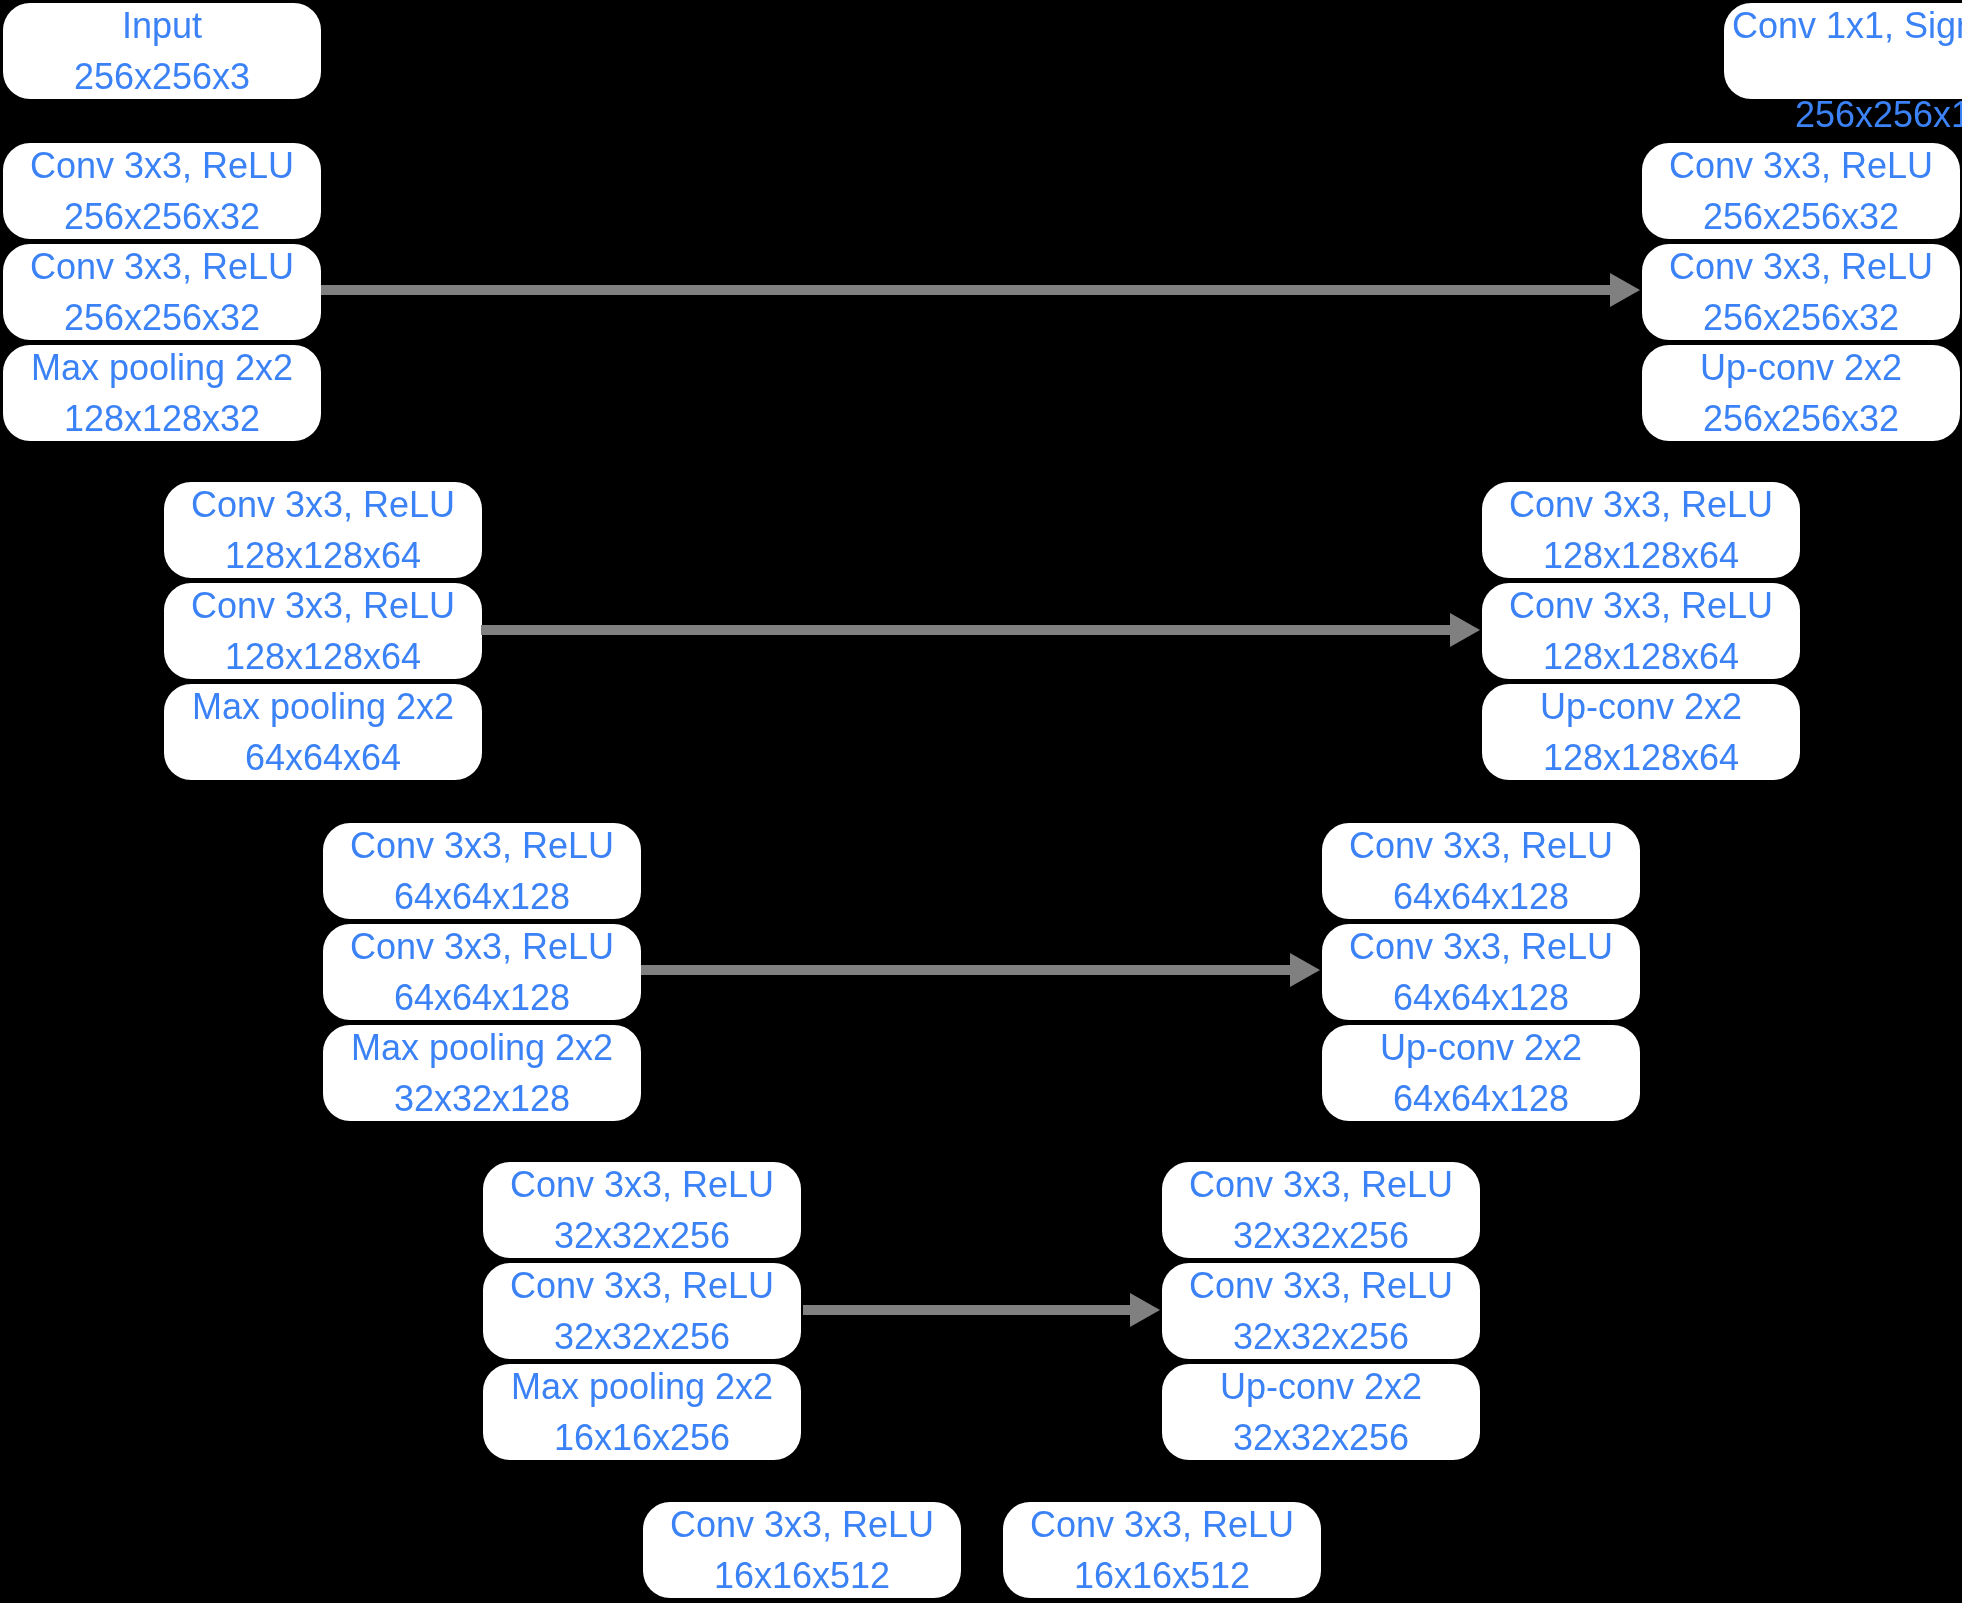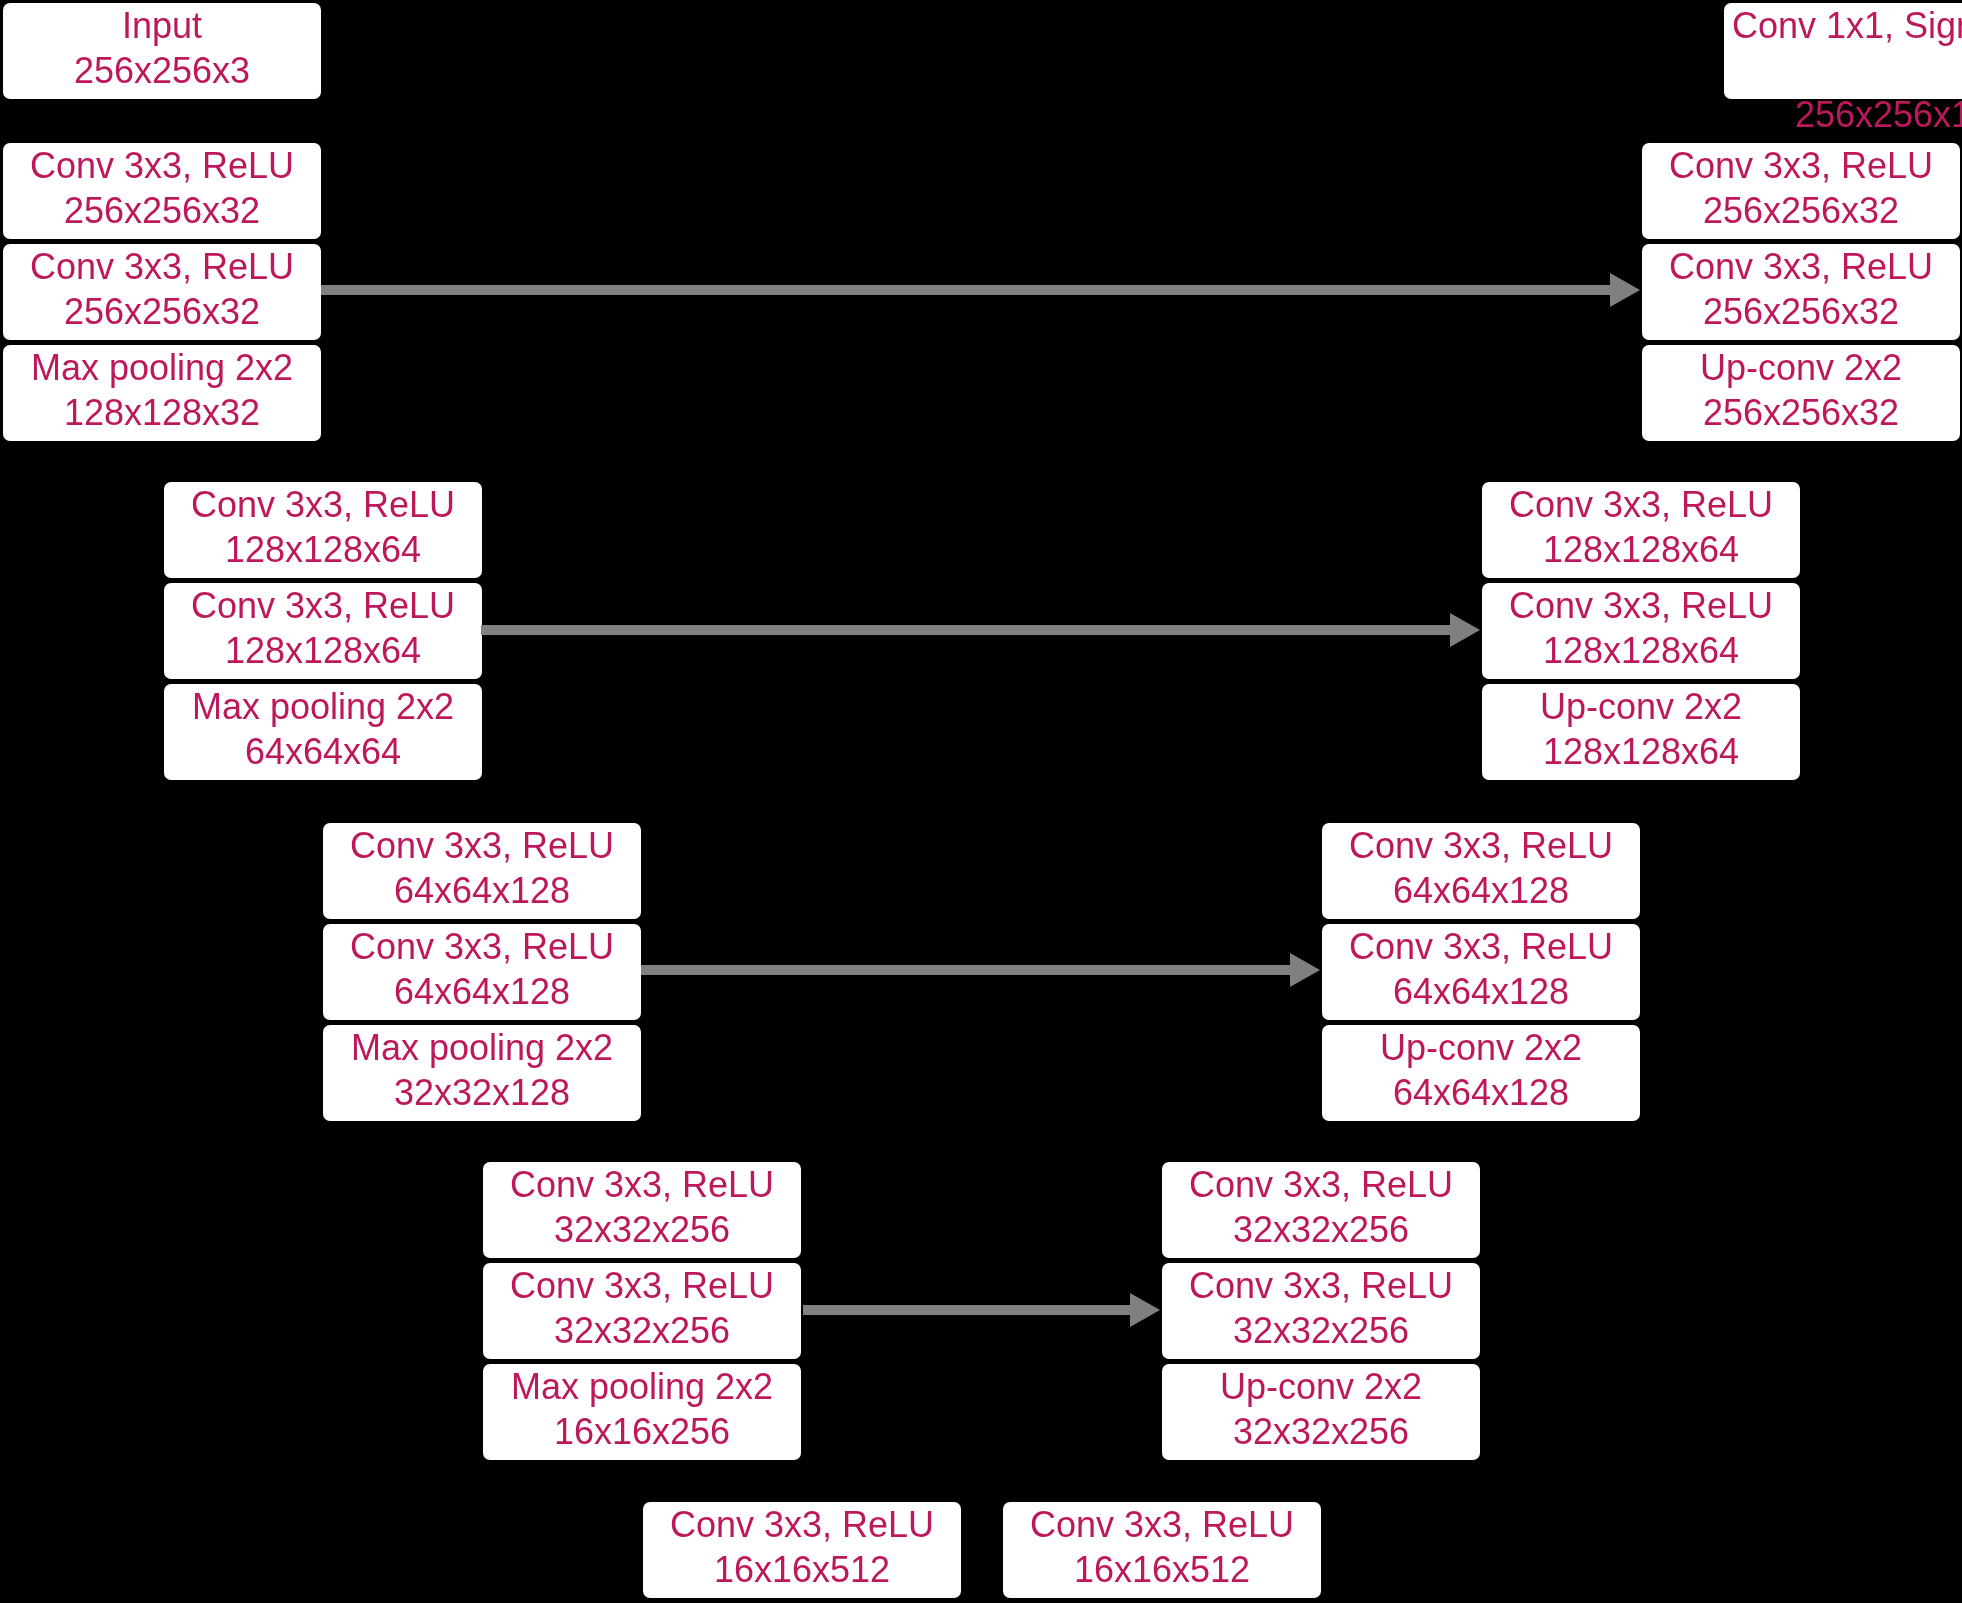--- a/index.html
+++ b/index.html
@@ -13,26 +13,26 @@
     height: 1603px;
     background: #000000;
     overflow: hidden;
     font-family: "Liberation Sans", sans-serif;
   }
   .node {
     position: absolute;
     width: 318px;
     height: 96px;
     background: #ffffff;
-    border-radius: 7px;
-    color: #be185d;
+    border-radius: 27px;
+    color: #3b82f6;
     display: flex;
     flex-direction: column;
     align-items: center;
-    justify-content: flex-start;
+    justify-content: space-between;
     text-align: center;
     font-size: 36px;
     line-height: 45px;
     white-space: nowrap;
   }
   .arrow { position: absolute; }
   .arrow .shaft {
     position: absolute;
     height: 10px;
     background: #808080;

